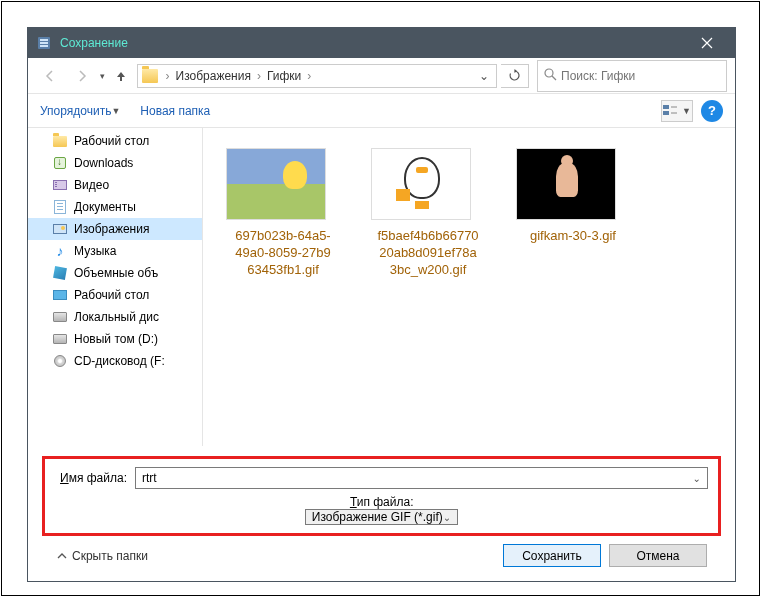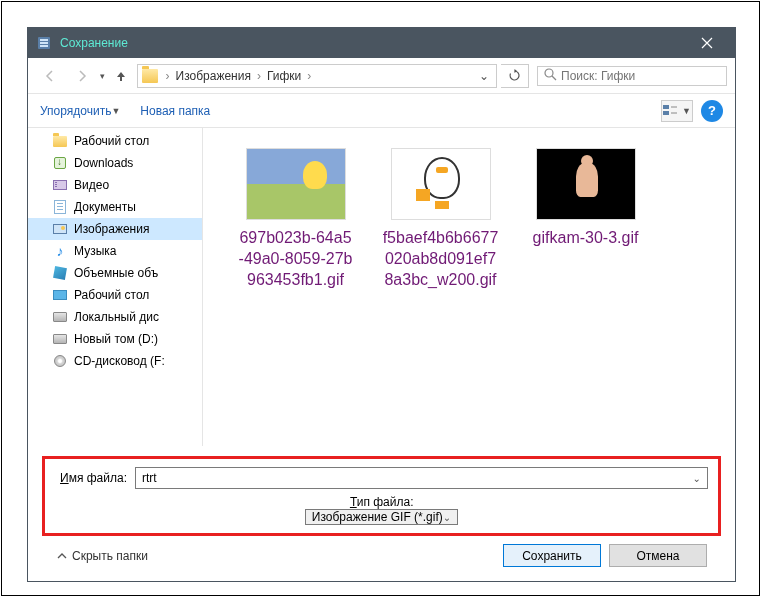--- a/index.html
+++ b/index.html
@@ -14,30 +14,30 @@
 .nav-arrow { width: 28px; height: 24px; display: flex; align-items: center; justify-content: center; color: #888; cursor: pointer; }
 .nav-arrow.disabled { color: #ccc; }
 .nav-up { width: 24px; height: 24px; display: flex; align-items: center; justify-content: center; color: #555; cursor: pointer; }
 .address-bar { flex: 1; height: 24px; border: 1px solid #ccc; display: flex; align-items: center; padding: 0 4px; background: #fff; }
 .folder-icon-small { width: 16px; height: 14px; background: linear-gradient(#ffe9a6,#f5c754); border-radius: 1px; margin-right: 4px; position: relative; }
 .folder-icon-small::before { content:""; position:absolute; top:-3px; left:0; width:7px; height:3px; background:#f5c754; border-radius:1px 1px 0 0; }
 .breadcrumb-part { padding: 0 2px; color: #333; cursor: pointer; }
 .breadcrumb-sep { color: #888; padding: 0 4px; }
 .address-dropdown { width: 16px; text-align: center; color: #555; cursor: pointer; }
 .refresh-btn { width: 28px; height: 24px; border: 1px solid #ccc; border-left: none; display: flex; align-items: center; justify-content: center; color: #555; cursor: pointer; }
-.search-box { width: 190px; height: 20px; border: 1px solid #ccc; margin-left: 4px; display: flex; align-items: center; padding: 0 6px; }
+.search-box { width: 190px; height: 32px; border: 1px solid #ccc; margin-left: 4px; display: flex; align-items: center; padding: 0 6px; }
 .search-icon { color: #888; margin-right: 4px; }
 .search-input { border: none; outline: none; flex: 1; font-size: 12px; color: #888; }
 .toolbar { height: 34px; background: #fff; border-bottom: 1px solid #e5e5e5; display: flex; align-items: center; padding: 0 12px; }
 .tool-link { color: #1e5fb4; cursor: pointer; display: flex; align-items: center; gap: 0; margin-right: 20px; }
 .tool-dropdown { font-size: 9px; color: #555; }
 .toolbar-spacer { flex: 1; }
 .view-btn { width: 32px; height: 22px; border: 1px solid #ccc; display: flex; align-items: center; justify-content: center; margin-right: 8px; cursor: pointer; background: #f5f5f5; }
 .help-btn { width: 22px; height: 22px; border-radius: 50%; background: #1e88e5; color: #fff; display: flex; align-items: center; justify-content: center; font-weight: bold; cursor: pointer; font-size: 13px; }
-.content { flex: 1; display: flex; overflow: hidden; gap: 20px; }
+.content { flex: 1; display: flex; overflow: hidden; }
 .tree { width: 175px; border-right: 1px solid #e5e5e5; overflow: hidden; padding-top: 2px; }
 .tree-item { height: 22px; display: flex; align-items: center; padding-left: 24px; gap: 6px; cursor: pointer; white-space: nowrap; overflow: hidden; font-size: 12px; }
 .tree-item.selected { background: #cde8ff; }
 .tree-item.l1 { padding-left: 12px; }
 .tree-icon { width: 16px; height: 16px; flex-shrink: 0; display: flex; align-items: center; justify-content: center; }
 .ico-folder { width: 14px; height: 11px; background: linear-gradient(#ffe9a6,#f5c754); border-radius: 1px; position:relative; }
 .ico-folder::before { content:""; position:absolute; top:-3px; left:0; width:6px; height:3px; background:#f5c754; border-radius:1px 1px 0 0; }
 .ico-pc { width:14px; height:10px; border:1px solid #5a7fa8; background:#cfe4f7; position:relative; }
 .ico-pc::after { content:""; position:absolute; bottom:-3px; left:3px; width:8px; height:2px; background:#888; }
 .ico-download { width:12px; height:12px; border:1px solid #6ba644; border-radius:2px; background:#e5f3db; position:relative; }
@@ -49,21 +49,21 @@
 .ico-images { width:14px; height:10px; background:#cfe4f7; border:1px solid #5a7fa8; position:relative; overflow:hidden; }
 .ico-images::after { content:""; position:absolute; right:1px; top:1px; width:4px; height:4px; background:#f5c754; border-radius:50%; }
 .ico-music { color:#1e88e5; font-size:14px; }
 .ico-3d { width:12px; height:12px; background:linear-gradient(135deg,#4db6e0,#2a7fb5); transform:rotate(10deg); }
 .ico-desktop { width:14px; height:10px; background:#5bb5e8; border:1px solid #3a8cc0; }
 .ico-disk { width:14px; height:10px; background:linear-gradient(#e5e5e5,#b5b5b5); border:1px solid #888; border-radius:1px; }
 .ico-cd { width:12px; height:12px; border-radius:50%; background:radial-gradient(circle,#fff 20%,#d5d5d5 40%,#b5b5b5); border:1px solid #888; }
 .thumbs { flex: 1; padding: 20px 10px; display: flex; gap: 20px; align-items: flex-start; }
 .thumb-item { width: 125px; text-align: center; cursor: pointer; }
 .thumb-box { width: 100px; height: 72px; margin: 0 auto 8px; border: 1px solid #ddd; display: flex; align-items: center; justify-content: center; overflow: hidden; }
-.thumb-name { font-size: 16px; color: #701a75; word-break: break-all; line-height: 1.3; padding: 0 4px; }
+.thumb-name { font-size: 13px; color: #a16207; word-break: break-all; line-height: 1.3; padding: 0 4px; margin-left: 15px; }
 .t1 { background: linear-gradient(#87a8d8 50%, #a8c668 50%); position:relative; }
 .t1::after { content:""; position:absolute; width:24px; height:28px; background:#ffdb4d; border-radius:50% 50% 40% 40%; right:18px; top:12px; }
 .t1::before { content:""; position:absolute; width:5px; height:5px; background:#000; border-radius:50%; right:30px; top:20px; box-shadow: 6px -2px 0 #000; }
 .t2 { background:#fff; position:relative; }
 .t2-body { position:absolute; width:36px; height:42px; background:#fff; border:2px solid #333; border-radius:50% 50% 45% 45%; left:32px; top:8px; }
 .t2-beak { position:absolute; width:12px; height:6px; background:#f5a623; left:44px; top:18px; border-radius:2px; }
 .t2-legs { position:absolute; width:14px; height:8px; background:#f5a623; left:43px; bottom:10px; }
 .t2-bag { position:absolute; width:14px; height:12px; background:#f5a623; left:24px; bottom:18px; }
 .t3 { background:#000; position:relative; }
 .t3::after { content:""; position:absolute; width:22px; height:34px; background:#e8b898; border-radius:40% 40% 20% 20%; left:39px; top:14px; }

